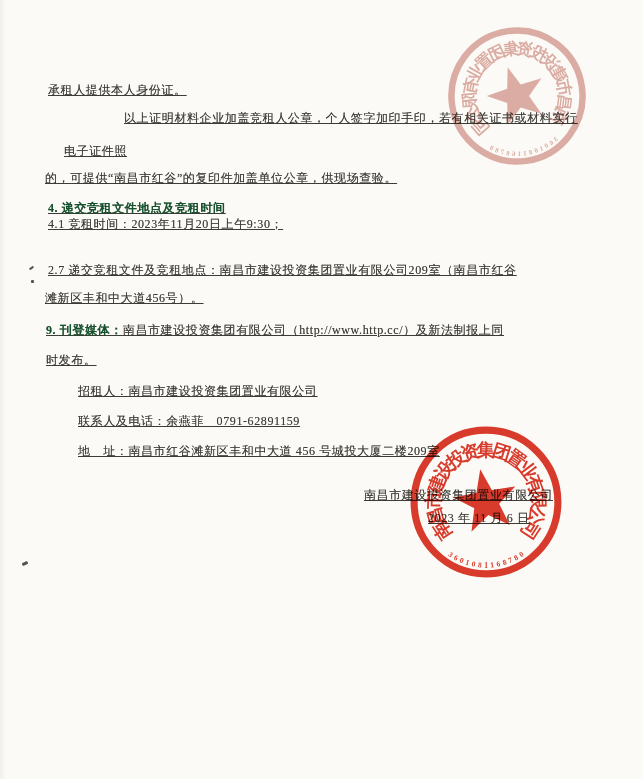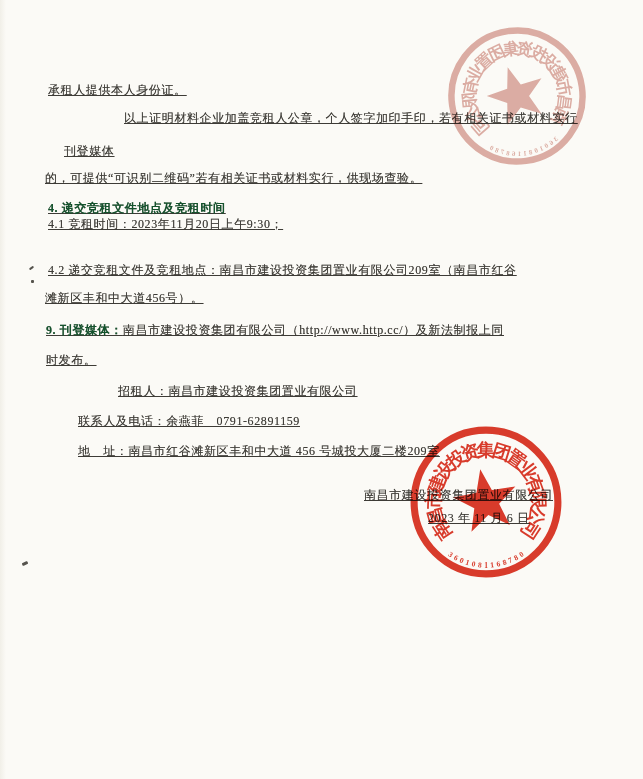--- a/index.html
+++ b/index.html
@@ -25,29 +25,29 @@
   .stamp text{font-family:"Liberation Serif","DejaVu Serif",serif;}
   .speck{position:absolute;background:#55534d;z-index:2;border-radius:1px;}
 </style>
 </head>
 <body>
 
 <div class="page-edge"></div>
 <div id="doc-lines">
     <div class="line" style="left: 48px; top: 82px;"><span class="seg">承租人提供本人身份证。</span></div>
     <div class="line" style="left: 92px; top: 110px; margin-left: 32px;"><span class="seg">以上证明材料企业加盖竞租人公章，个人签字加印手印，若有相关证书或材料实行</span></div>
-    <div class="line" style="left: 64px; top: 143px;"><span class="seg">刊登媒体</span></div>
-    <div class="line" style="left: 45px; top: 170px;"><span class="seg">的，可提供“可识别二维码”若有相关证书或材料实行，供现场查验。</span></div>
+    <div class="line" style="left: 64px; top: 143px;"><span class="seg">电子证件照</span></div>
+    <div class="line" style="left: 45px; top: 170px;"><span class="seg">的，可提供“南昌市红谷”的复印件加盖单位公章，供现场查验。</span></div>
     <div class="line" style="left: 48px; top: 200px;"><span class="seg-b">4. 递交竞租文件地点及竞租时间</span></div>
     <div class="line" style="left: 48px; top: 216px;"><span class="seg">4.1 竞租时间：2023年11月20日上午9:30；</span></div>
-    <div class="line" style="left: 48px; top: 262px;"><span class="seg">4.2 递交竞租文件及竞租地点：南昌市建设投资集团置业有限公司209室（南昌市红谷</span></div>
+    <div class="line" style="left: 48px; top: 262px;"><span class="seg">2.7 递交竞租文件及竞租地点：南昌市建设投资集团置业有限公司209室（南昌市红谷</span></div>
     <div class="line" style="left: 45px; top: 290px;"><span class="seg">滩新区丰和中大道456号）。</span></div>
     <div class="line" style="left: 46px; top: 322px;"><span class="seg-b">9. 刊登媒体：</span><span class="seg">南昌市建设投资集团有限公司（http://www.http.cc/）及新法制报上同</span></div>
     <div class="line" style="left: 46px; top: 352px;"><span class="seg">时发布。</span></div>
-    <div class="line" style="left: 78px; top: 383px; margin-left: 40px;"><span class="seg">招租人：南昌市建设投资集团置业有限公司</span></div>
+    <div class="line" style="left: 78px; top: 383px;"><span class="seg">招租人：南昌市建设投资集团置业有限公司</span></div>
     <div class="line" style="left: 78px; top: 413px;"><span class="seg">联系人及电话：余燕菲　0791-62891159</span></div>
     <div class="line" style="left: 78px; top: 443px;"><span class="seg">地　址：南昌市红谷滩新区丰和中大道 456 号城投大厦二楼209室</span></div>
     <div class="line" style="left: 364px; top: 487px;"><span class="seg">南昌市建设投资集团置业有限公司</span></div>
     <div class="line" style="left: 428px; top: 510px;"><span class="seg">2023 年 11 月 6 日</span></div>
   </div>
 <div id="stamps-layer">
     <svg viewBox="-100 -100 200 200" width="144" height="144" class="stamp" style="left: 445px; top: 24px; opacity: 0.45; transform: scaleX(-1) rotate(8deg);">
       <circle cx="0" cy="0" r="91" fill="none" stroke="#b8503f" stroke-width="9"></circle>
       <polygon points="7.3,-41.4 12.1,-11.7 41.6,-5.8 14.8,7.9 18.4,37.7 -2.9,16.5 -30.2,29.2 -16.6,2.3 -37.1,-19.7 -7.4,-15.1" fill="#b8503f"></polygon>
       <text x="-55.4" y="35.9" text-anchor="middle" dominant-baseline="central" font-size="23" font-weight="bold" fill="#b8503f" transform="rotate(-123.0 -55.4 35.9)">南</text>

